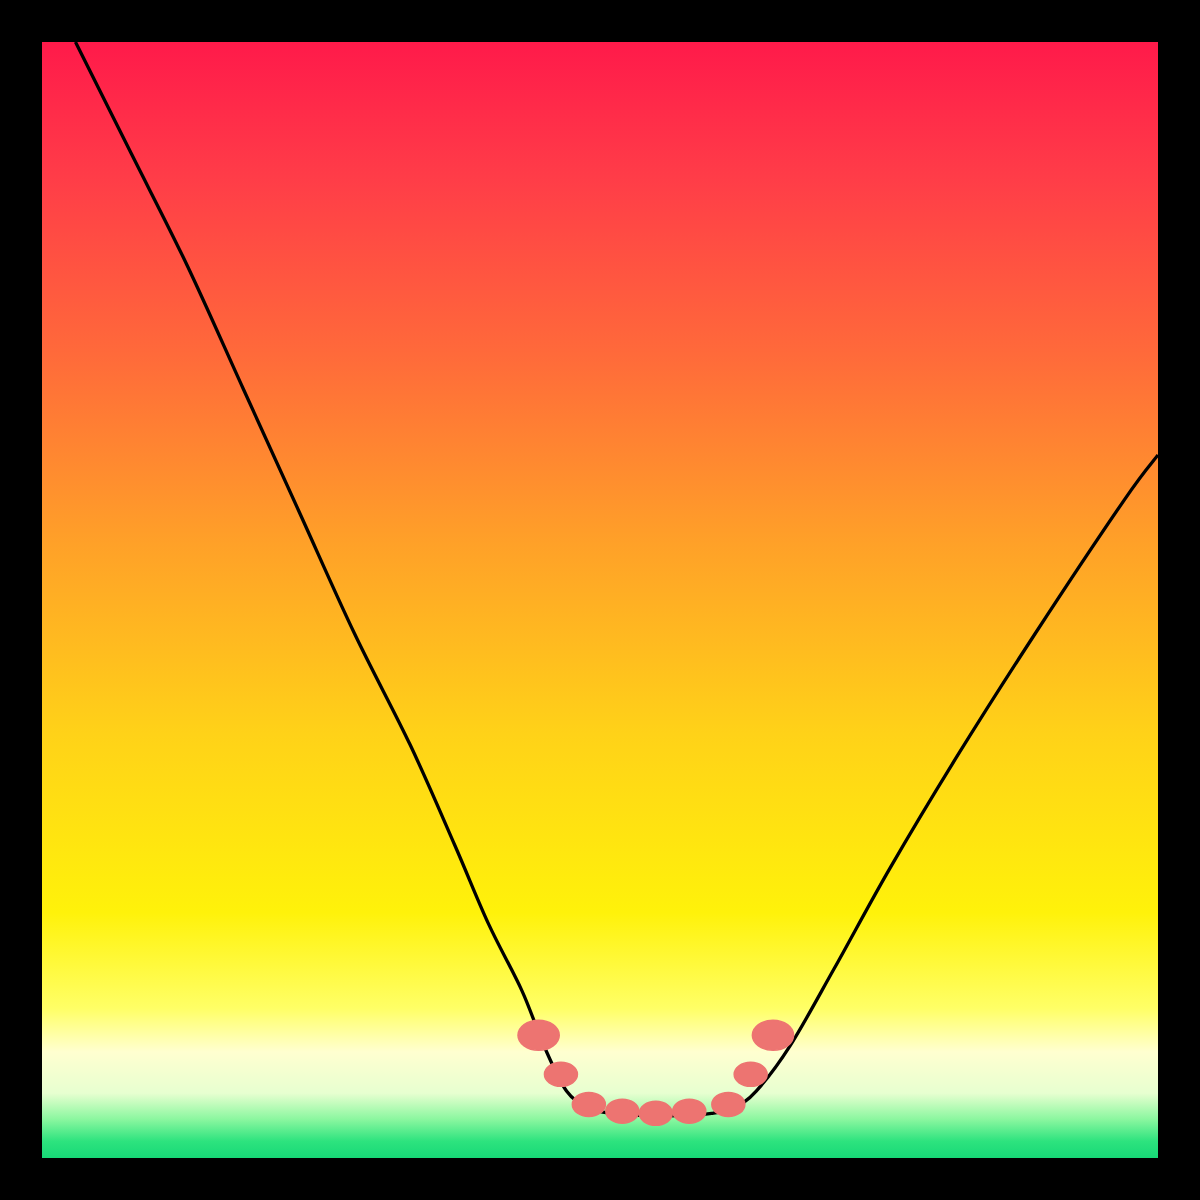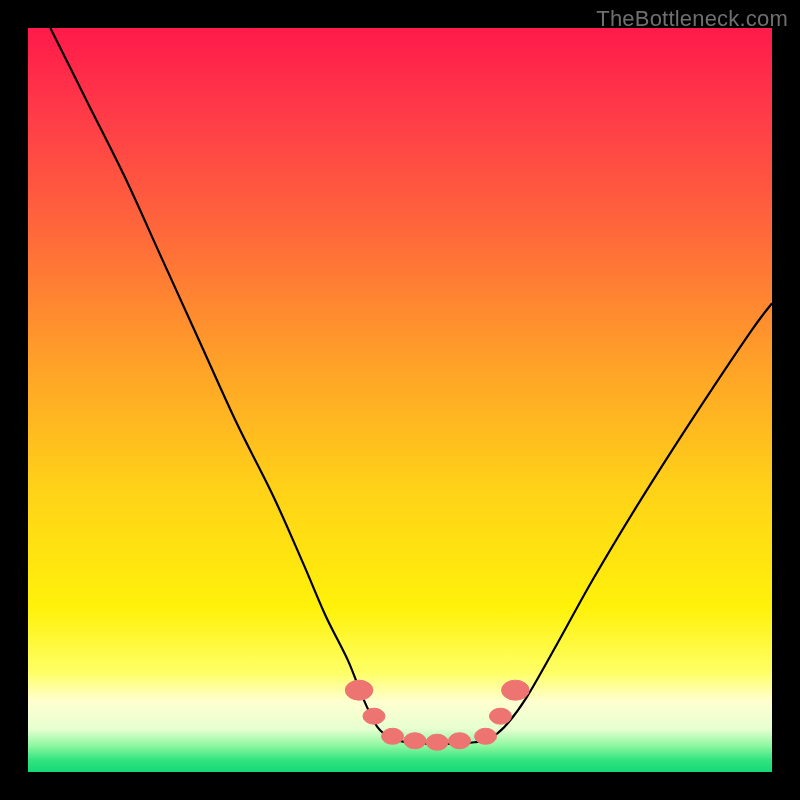--- a/index.html
+++ b/index.html
@@ -67,14 +67,13 @@
           <ellipse cx="364.56" cy="708.29" rx="11.00" ry="8.00" fill="#ed7471" stroke="#ed7471" stroke-width="1"></ellipse>
           <ellipse cx="386.88" cy="712.75" rx="11.00" ry="8.00" fill="#ed7471" stroke="#ed7471" stroke-width="1"></ellipse>
           <ellipse cx="409.20" cy="714.24" rx="11.00" ry="8.00" fill="#ed7471" stroke="#ed7471" stroke-width="1"></ellipse>
           <ellipse cx="431.52" cy="712.75" rx="11.00" ry="8.00" fill="#ed7471" stroke="#ed7471" stroke-width="1"></ellipse>
           <ellipse cx="457.56" cy="708.29" rx="11.00" ry="8.00" fill="#ed7471" stroke="#ed7471" stroke-width="1"></ellipse>
           <ellipse cx="472.44" cy="688.20" rx="11.00" ry="8.00" fill="#ed7471" stroke="#ed7471" stroke-width="1"></ellipse>
           <ellipse cx="487.32" cy="662.16" rx="13.75" ry="10.00" fill="#ed7471" stroke="#ed7471" stroke-width="1"></ellipse>
         </g>
     </svg>
   </div>
-  <div class="watermark">TheBottleneck.com</div>
 </div>
 
 </body></html>

